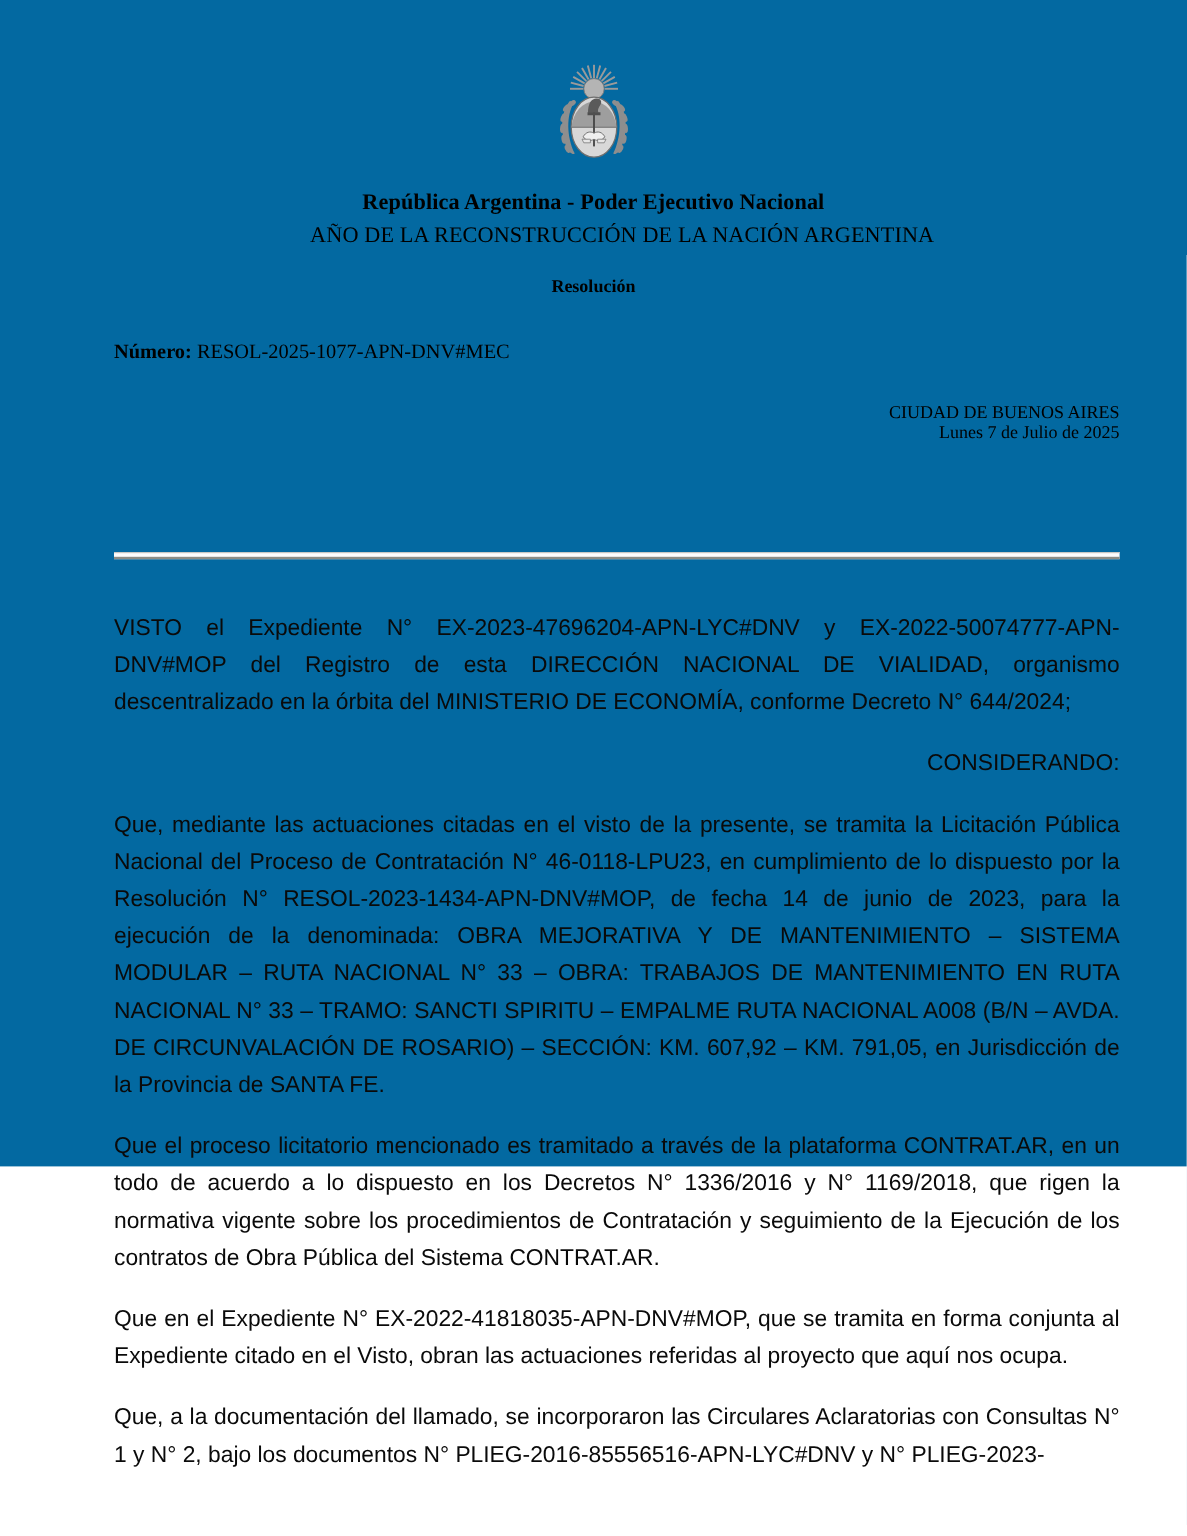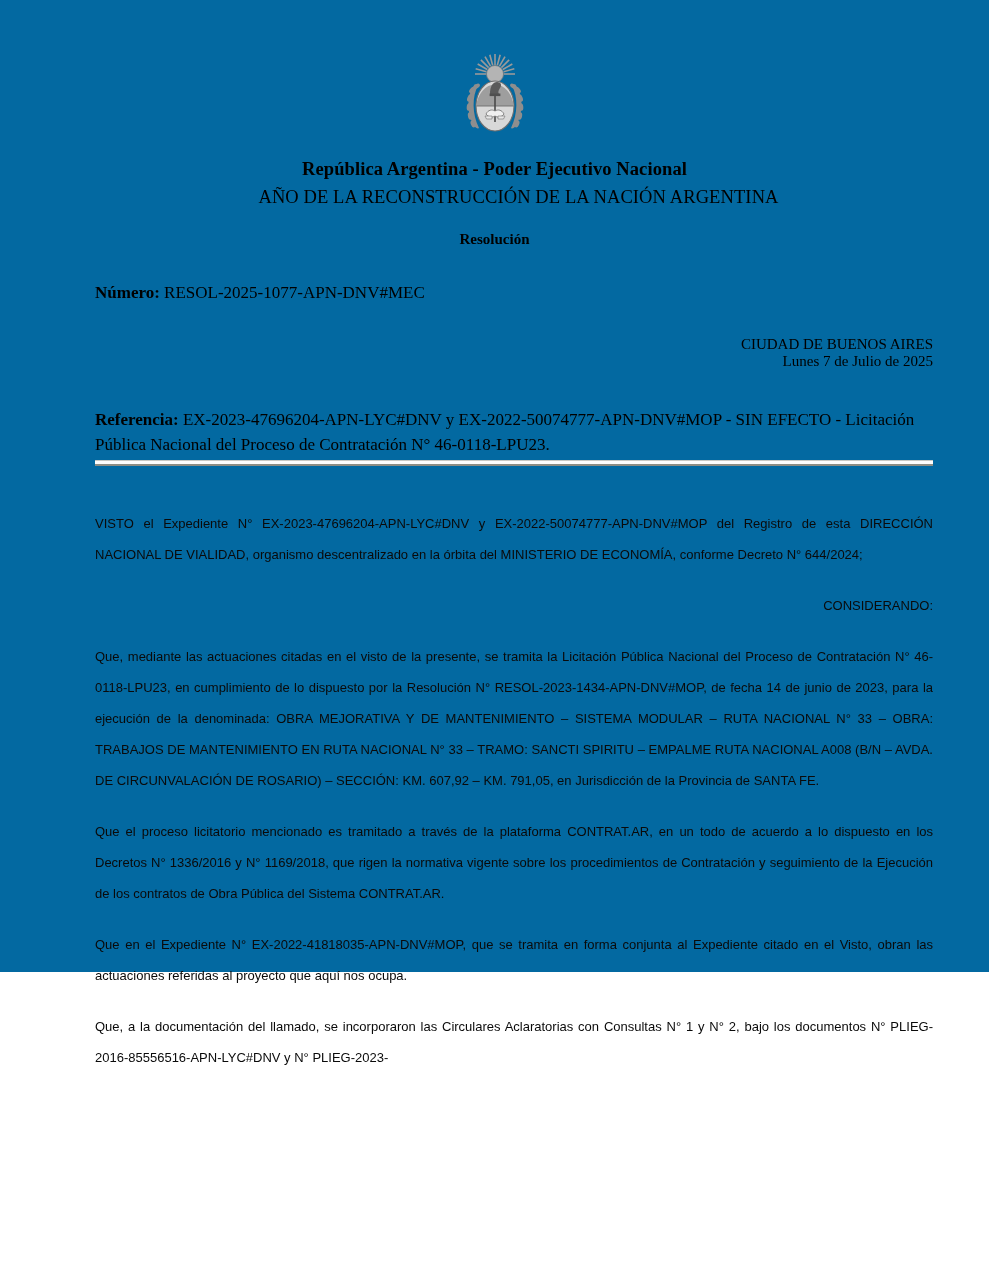--- a/index.html
+++ b/index.html
@@ -114,21 +114,21 @@
     background: #fdfdfd;
   }
 
   
   .body {
     position: absolute;
     left: 95px;
     top: 508px;
     width: 838px;
     font-family: "Liberation Sans", "DejaVu Sans", sans-serif;
-    font-size: 13px;
+    font-size: 19px;
     line-height: 31px;
     text-align: justify;
     color: #0a0a0a;
   }
   .body p {
     margin: 0 0 20px 0;
     text-align: justify;
     text-justify: inter-word;
   }
   .body p.last {
@@ -206,24 +206,20 @@
   <div class="hdr hdr-type">Resolución</div>
 
   <div class="meta meta-numero">
     <span class="meta-label">Número:</span>
     <span class="meta-value">RESOL-2025-1077-APN-DNV#MEC</span>
   </div>
 
   <div class="place-block place-city">CIUDAD DE BUENOS AIRES</div>
   <div class="place-block place-date">Lunes 7 de Julio de 2025</div>
 
-  <div class="meta-ref">
-    <span class="meta-label">Referencia:</span>
-    <span class="meta-value">EX-2023-47696204-APN-LYC#DNV y EX-2022-50074777-APN-DNV#MOP - SIN EFECTO - Licitación Pública Nacional del Proceso de Contratación N° 46-0118-LPU23.</span>
-  </div>
 
   <div class="divider"></div>
 
   <div class="body">
     <p>VISTO el Expediente N° EX-2023-47696204-APN-LYC#DNV y EX-2022-50074777-APN-DNV#MOP del Registro de esta DIRECCIÓN NACIONAL DE VIALIDAD, organismo descentralizado en la órbita del MINISTERIO DE ECONOMÍA, conforme Decreto N° 644/2024;</p>
     <p class="plain">CONSIDERANDO:</p>
     <p>Que, mediante las actuaciones citadas en el visto de la presente, se tramita la Licitación Pública Nacional del Proceso de Contratación N° 46-0118-LPU23, en cumplimiento de lo dispuesto por la Resolución N° RESOL-2023-1434-APN-DNV#MOP, de fecha 14 de junio de 2023, para la ejecución de la denominada: OBRA MEJORATIVA Y DE MANTENIMIENTO – SISTEMA MODULAR – RUTA NACIONAL N° 33 – OBRA: TRABAJOS DE MANTENIMIENTO EN RUTA NACIONAL N° 33 – TRAMO: SANCTI SPIRITU – EMPALME RUTA NACIONAL A008 (B/N – AVDA. DE CIRCUNVALACIÓN DE ROSARIO) – SECCIÓN: KM. 607,92 – KM. 791,05, en Jurisdicción de la Provincia de SANTA FE.</p>
     <p>Que el proceso licitatorio mencionado es tramitado a través de la plataforma CONTRAT.AR, en un todo de acuerdo a lo dispuesto en los Decretos N° 1336/2016 y N° 1169/2018, que rigen la normativa vigente sobre los procedimientos de Contratación y seguimiento de la Ejecución de los contratos de Obra Pública del Sistema CONTRAT.AR.</p>
     <p>Que en el Expediente N° EX-2022-41818035-APN-DNV#MOP, que se tramita en forma conjunta al Expediente citado en el Visto, obran las actuaciones referidas al proyecto que aquí nos ocupa.</p>
     <p class="last">Que, a la documentación del llamado, se incorporaron las Circulares Aclaratorias con Consultas N° 1 y N° 2, bajo los documentos N° PLIEG-2016-85556516-APN-LYC#DNV y N° PLIEG-2023-</p>

